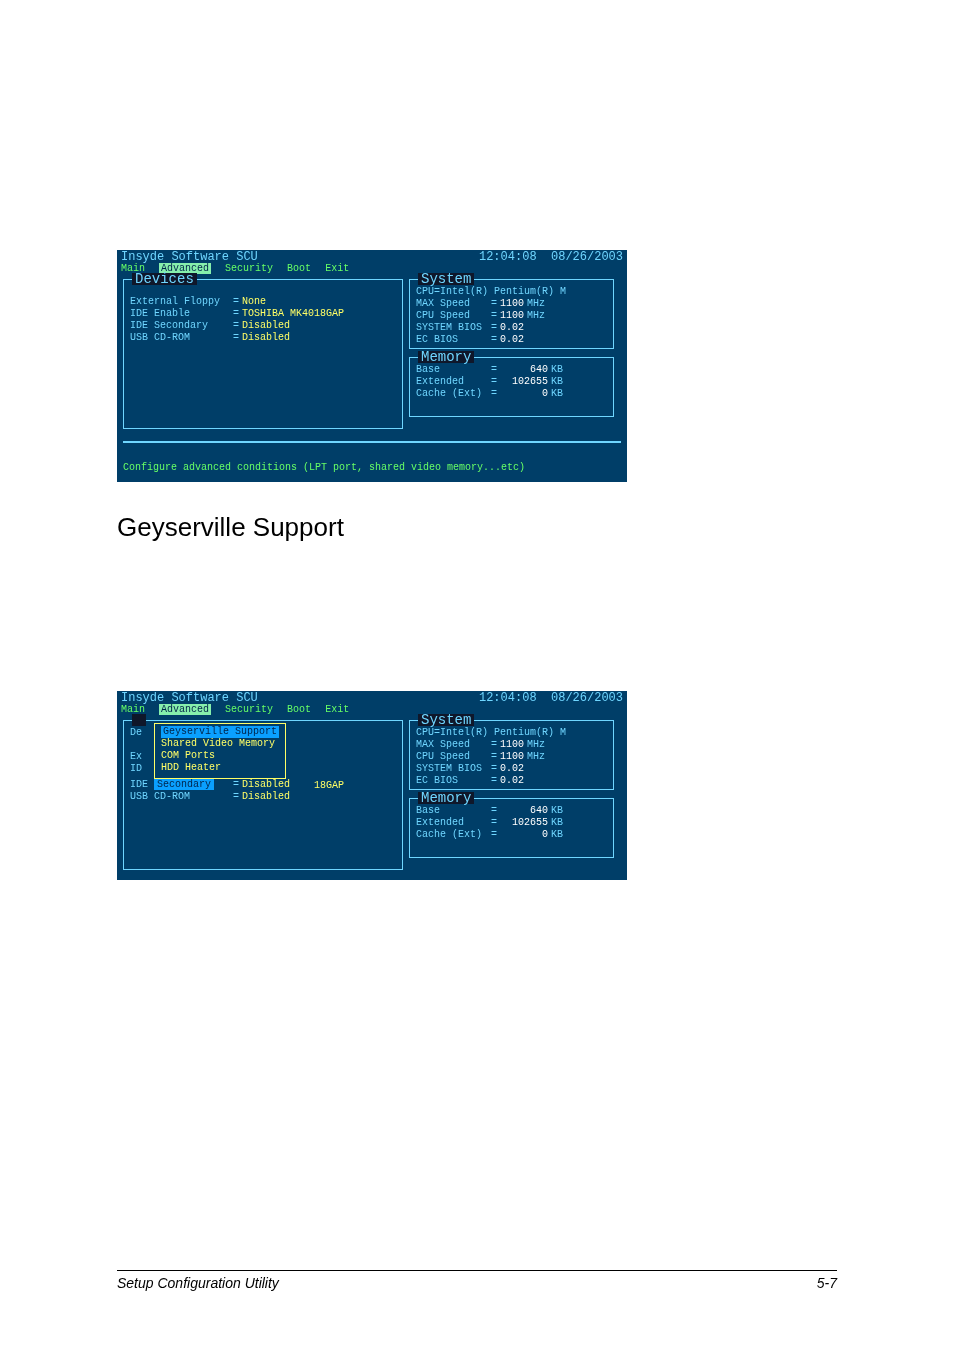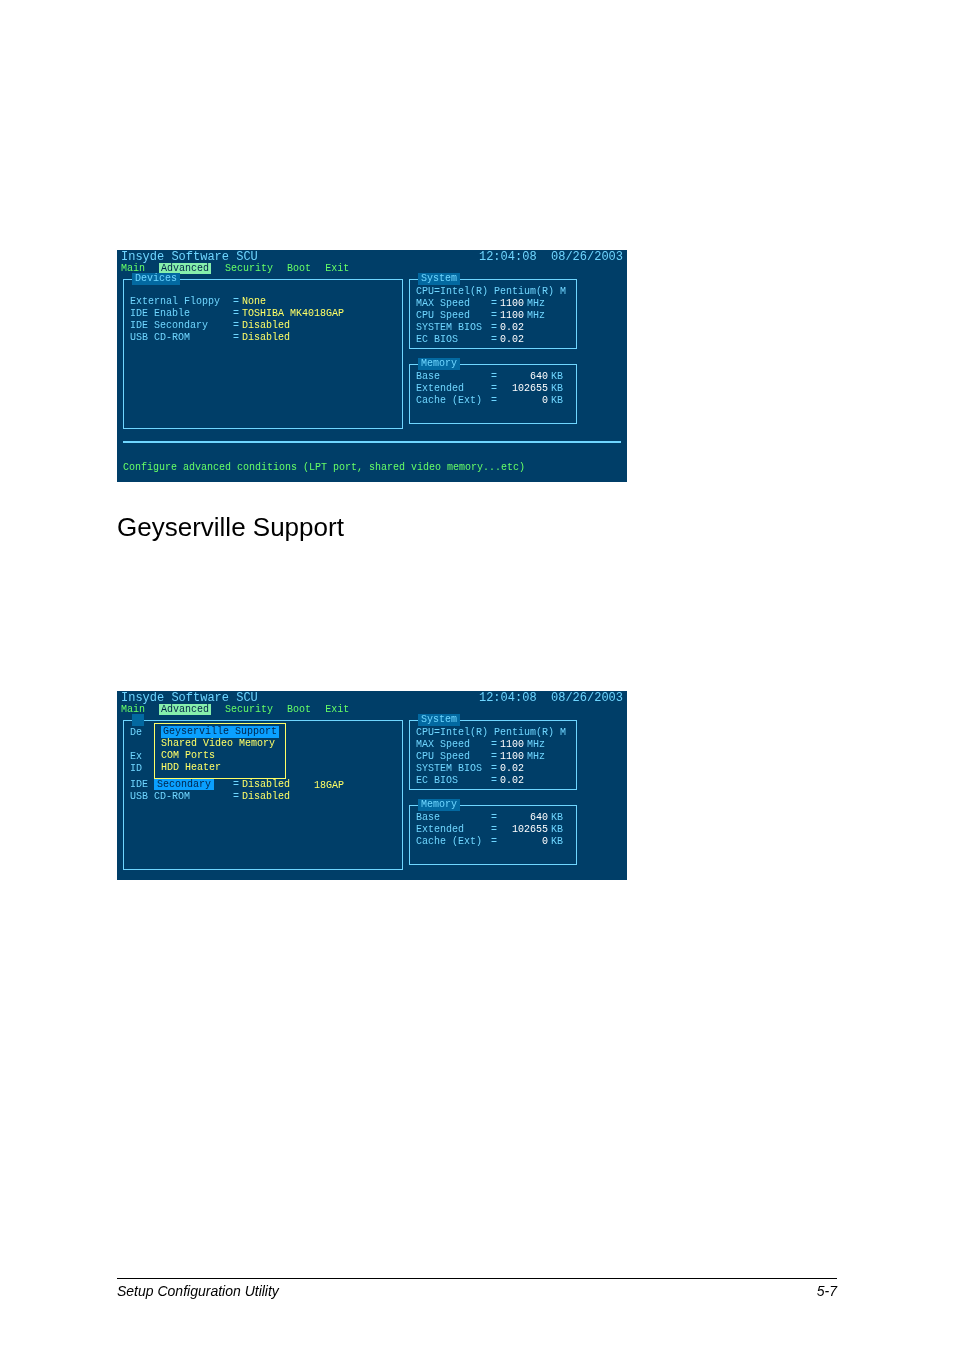--- a/index.html
+++ b/index.html
@@ -61,27 +61,27 @@
   }
   .panel {
     border: 1px solid #6fd6ff;
     position: relative;
     padding: 6px 6px 8px 6px;
   }
   .panel-title {
     position: absolute;
     top: -7px;
     left: 8px;
-    background: #0369a1;
+    background: #0f172a;
     color: #6fd6ff;
     padding: 0 3px;
-    font-size: 10px;
+    font-size: 14px;
   }
   .left-col { width: 280px; height: 150px; }
-  .right-col { width: 168px; display: flex; flex-direction: column; gap: 15px; }
+  .right-col { width: 205px; display: flex; flex-direction: column; gap: 8px; }
   .sys-panel { height: 70px; }
   .mem-panel { height: 60px; }
   .kv { display: flex; }
   .kvlbl { color: #6fd6ff; min-width: 72px; }
   .kveq  { color: #6fd6ff; margin: 0 3px; }
   .kvval { color: #ffff66; }
   .kvnum { color: #ffffff; }
   .kvunit{ color: #6fd6ff; margin-left: 3px; }
   .right-align { text-align: right; display: inline-block; width: 48px; }
   .helpbar {
@@ -100,21 +100,21 @@
     padding: 2px 6px 4px 6px;
     color: #ffff66;
   }
   .submenu .sel-item {
     background: #0aa0ff;
     color: #00244a;
     padding: 0 2px;
   }
   .footer {
     position: absolute;
-    bottom: 52px;
+    bottom: 60px;
     left: 50%;
     transform: translateX(-50%);
     width: 720px;
     border-top: 1px solid #000;
     padding-top: 4px;
     display: flex;
     justify-content: space-between;
     font-style: italic;
     font-size: 14px;
   }

